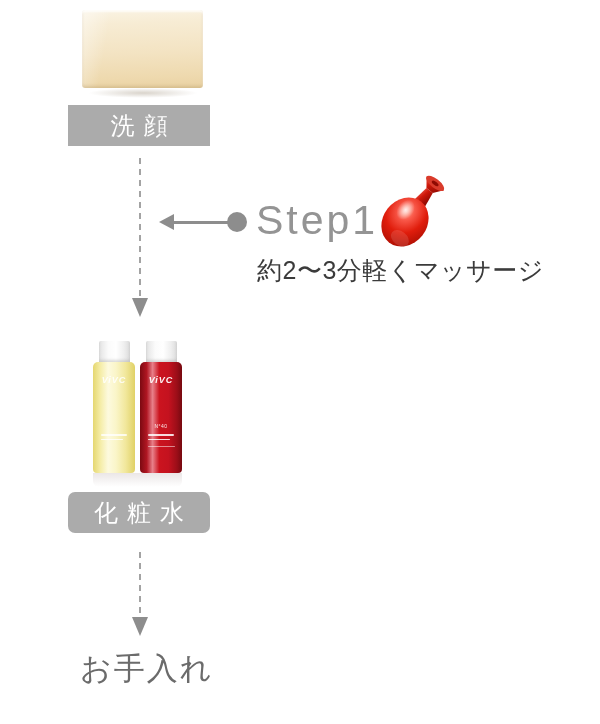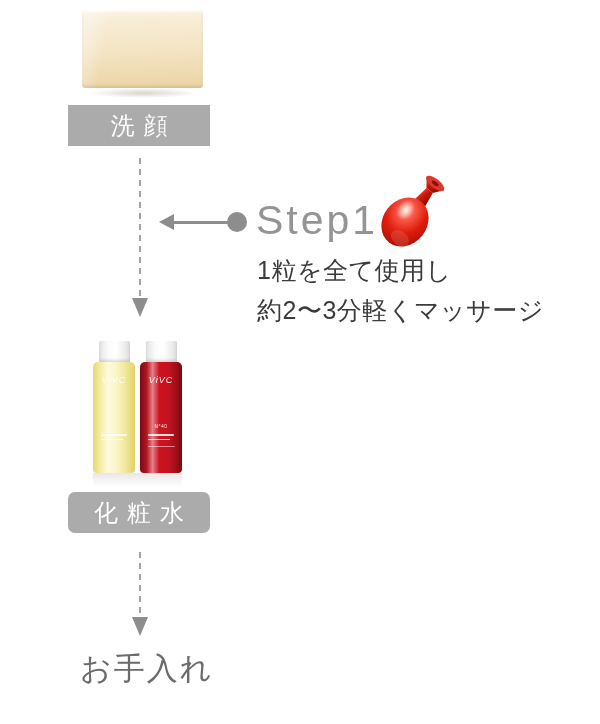--- a/index.html
+++ b/index.html
@@ -98,21 +98,21 @@
     left:93px;
     background:linear-gradient(90deg,#e5d770 0%,#f5eda8 18%,#fdfade 36%,#faf5c8 55%,#f1e79b 78%,#e0d166 100%);
   }
   #bottle-red{
     left:140px;
     background:linear-gradient(90deg,#7c0a12 0%,#b01622 16%,#e8808a 30%,#cb141f 46%,#c4121f 68%,#9b0e18 88%,#760910 100%);
   }
   .brand{
     position:absolute;left:0;right:0;top:13px;
     text-align:center;font-size:9px;letter-spacing:1px;
-    font-style:italic;font-weight:400;
+    font-style:italic;font-weight:700;
   }
   #bottle-yellow .brand{color:rgba(255,255,255,.85);}
   #bottle-red .brand{color:rgba(255,255,255,.95);}
   .no40{
     position:absolute;left:0;right:0;top:61px;
     text-align:center;font-size:5px;color:rgba(255,255,255,.9);letter-spacing:.5px;
   }
   .mark{position:absolute;left:8px;height:2px;background:rgba(255,255,255,.85);border-radius:1px;}
   .m1{top:72px;width:26px;}
   .m2{top:77px;width:22px;height:1px;}
@@ -177,21 +177,20 @@
       <path d="M -4,-40 L -11,-49 L 11,-49 L 4,-40 Z" fill="url(#capGrad)"></path>
       <ellipse cx="0" cy="-49" rx="11" ry="4.5" fill="#d93b2b"></ellipse>
       <ellipse cx="0" cy="-49" rx="4" ry="1.8" fill="#8f0a02"></ellipse>
       <ellipse cx="0" cy="0" rx="22" ry="26" fill="url(#bulbGrad)"></ellipse>
       <ellipse cx="-7" cy="-10" rx="8" ry="11" fill="url(#hlGrad)"></ellipse>
       <ellipse cx="6" cy="16" rx="10" ry="7" fill="#ffffff" opacity="0.12"></ellipse>
     </g>
   </svg>
 
   <div class="abs" id="step-desc">
-    <div>1粒を全て使用し</div>
     <div>約2〜3分軽くマッサージ</div>
   </div>
 
   <div class="abs cap" id="cap-yellow"></div>
   <div class="abs cap" id="cap-red"></div>
   <div class="abs bottle" id="bottle-yellow">
     <div class="brand">ViVC</div>
     <div class="mark m1"></div>
     <div class="mark m2"></div>
   </div>

